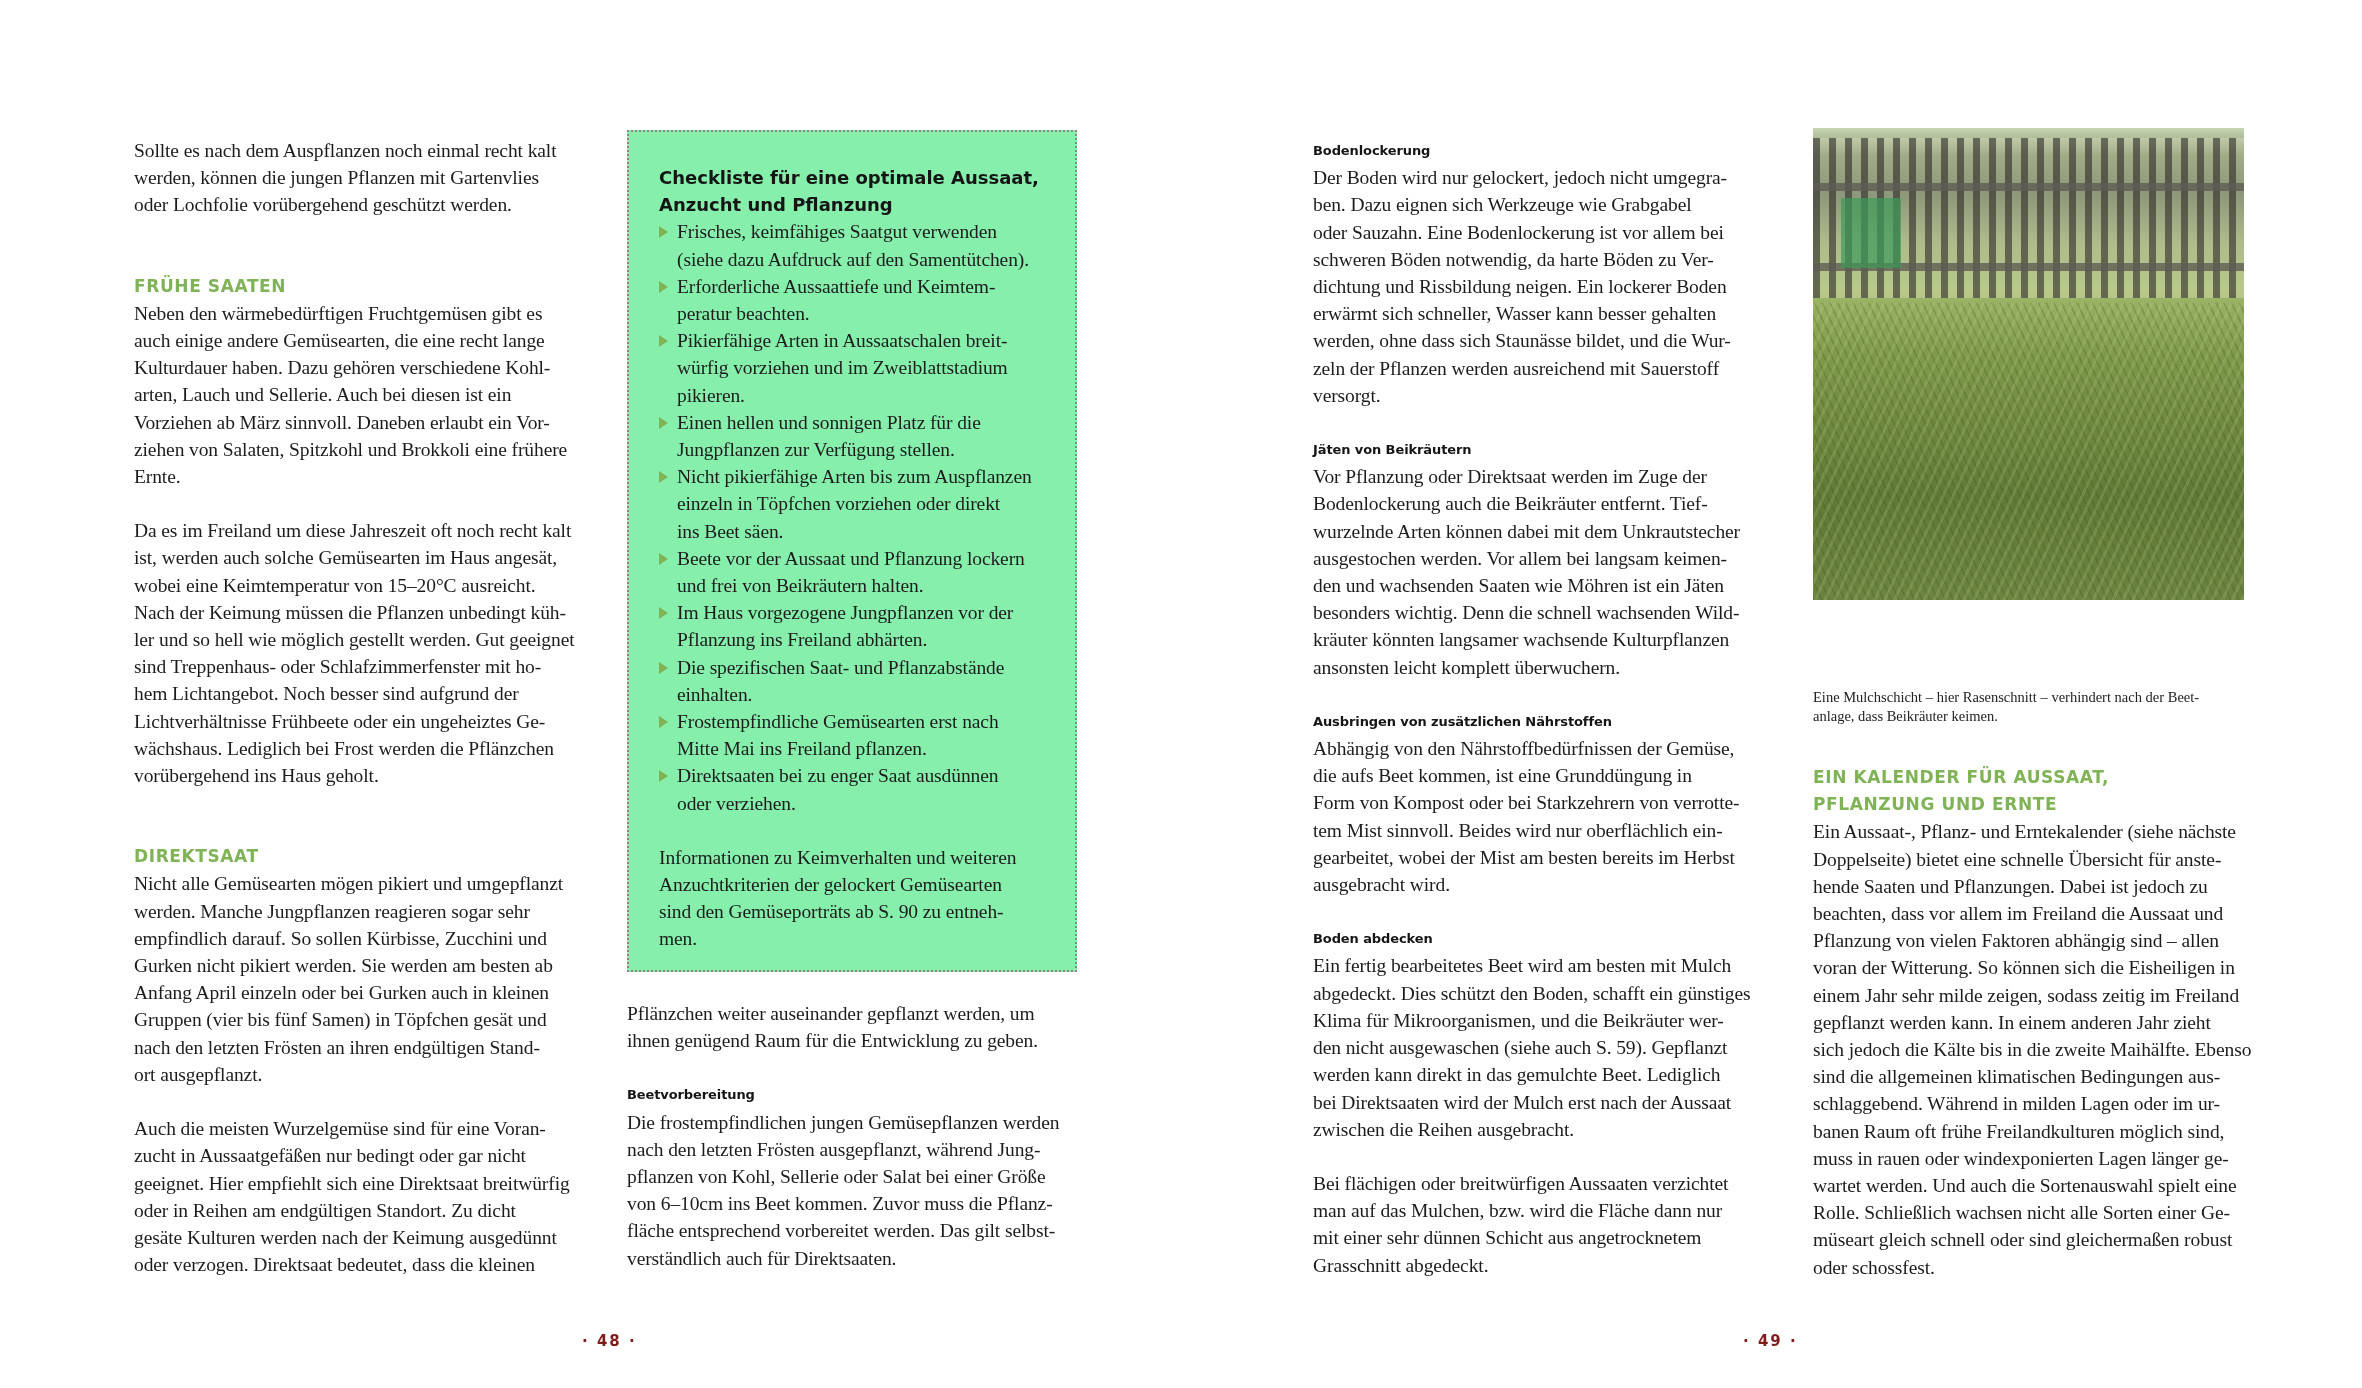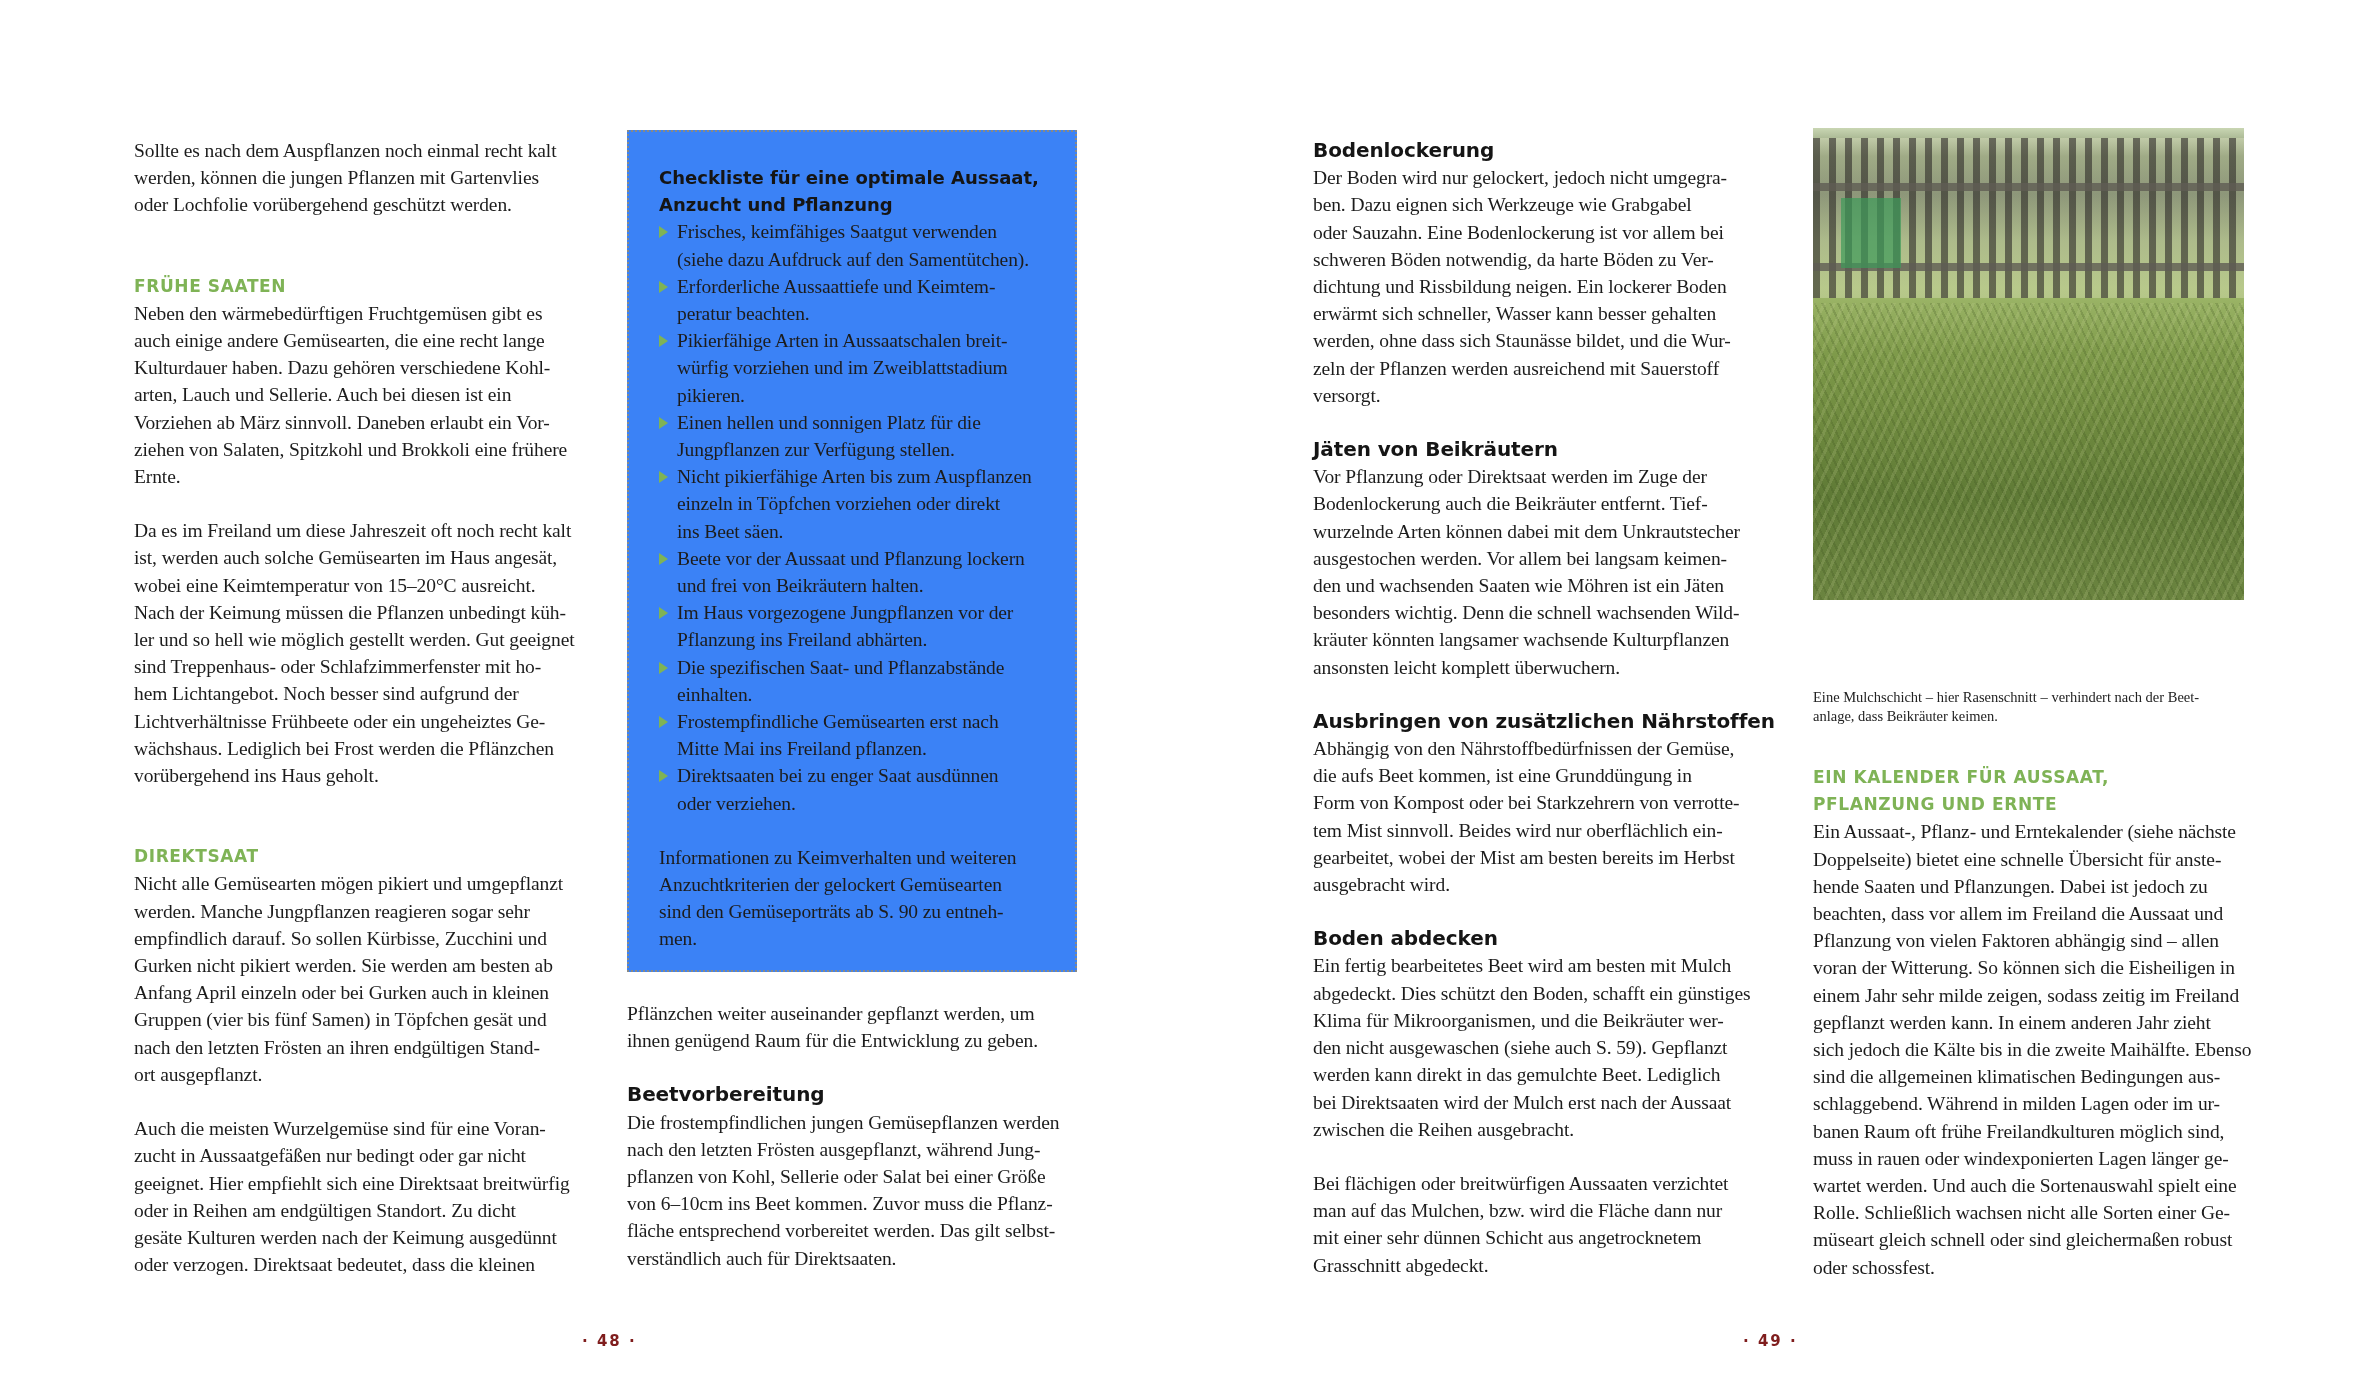--- a/index.html
+++ b/index.html
@@ -11,25 +11,25 @@
   .col { position: absolute; font-size: 19.5px; line-height: 27.2px; letter-spacing: -0.1px; }
   .col p { margin: 0; text-align: left; }
   .gap { height: 27px; }
   .gap2 { height: 54px; }
   .green-head {
     font-family: "DejaVu Sans", "Liberation Sans", sans-serif; font-weight: bold;
     color: #7fb356; font-size: 17px; letter-spacing: 0.6px; line-height: 27.2px; text-transform: uppercase;
   }
   .bold-head {
     font-family: "DejaVu Sans", "Liberation Sans", sans-serif; font-weight: bold;
-    font-size: 20px; line-height: 27.2px; color: #151515;
+    font-size: 13px; line-height: 27.2px; color: #151515;
   }
   .box {
     position: absolute; left: 611px; top: 130px; width: 450px; height: 842px;
-    background: #3b82f6; border: 2px dotted #8a8a84; box-sizing: border-box;
+    background: #86efac; border: 2px dotted #8a8a84; box-sizing: border-box;
   }
   .box-inner { position: absolute; left: 30px; top: 32px; width: 400px; }
   .box-title {
     font-family: "DejaVu Sans", "Liberation Sans", sans-serif; font-weight: bold;
     font-size: 18px; line-height: 27.2px; color: #151515;
   }
   .check-list { list-style: none; margin: 0; padding: 0; }
   .check-item { position: relative; padding-left: 18px; }
   .bullet {
     position: absolute; left: 0; top: 8px; width: 0; height: 0;

